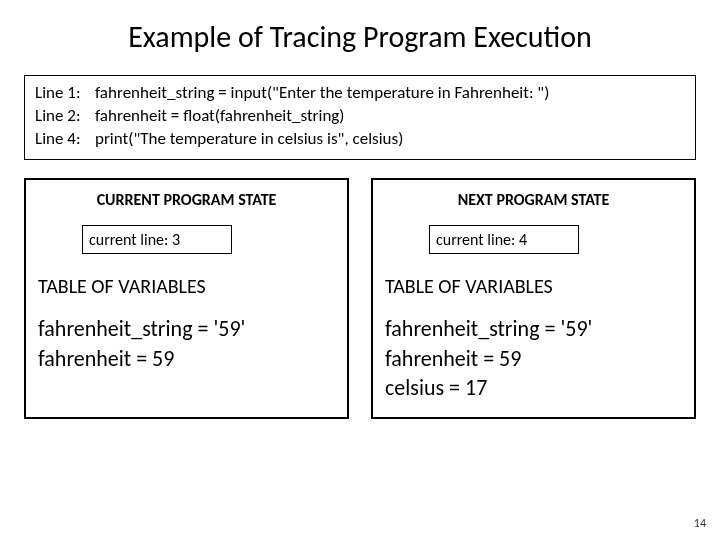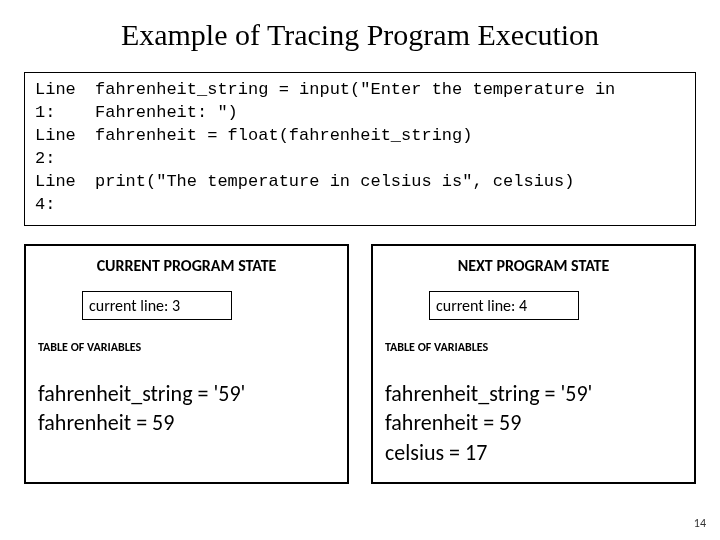--- a/index.html
+++ b/index.html
@@ -10,27 +10,25 @@
     font-family: Calibri, Arial, sans-serif;
     color: #000;
     position: relative;
     overflow: hidden;
   }
   .title {
     font-size: 30px;
     text-align: center;
     padding: 18px 20px 14px 20px;
     font-weight: 400;
-    font-family: Liberation Serif, serif;
   }
   .code-box {
     margin: 6px 24px 18px 24px;
     border: 1.5px solid #000;
     padding: 6px 10px 8px 10px;
-    font-family: Liberation Mono, monospace;
   }
   .code-row {
     display: flex;
     font-size: 17px;
     line-height: 1.35;
   }
   .line-label {
     width: 60px;
     flex-shrink: 0;
   }
@@ -56,23 +54,23 @@
   .current-line {
     border: 1px solid #000;
     display: inline-block;
     padding: 4px 14px 4px 6px;
     font-size: 16px;
     margin-bottom: 20px;
     min-width: 150px;
     margin-left: 44px;
   }
   .table-title {
-    font-weight: 700;
-    font-size: 12px;
-    margin-bottom: 25px;
+    font-weight: 400;
+    font-size: 20px;
+    margin-bottom: 16px;
   }
   .vars {
     font-size: 22px;
     line-height: 1.35;
   }
   .page-num {
     position: absolute;
     bottom: 10px;
     right: 14px;
     font-size: 12px;

